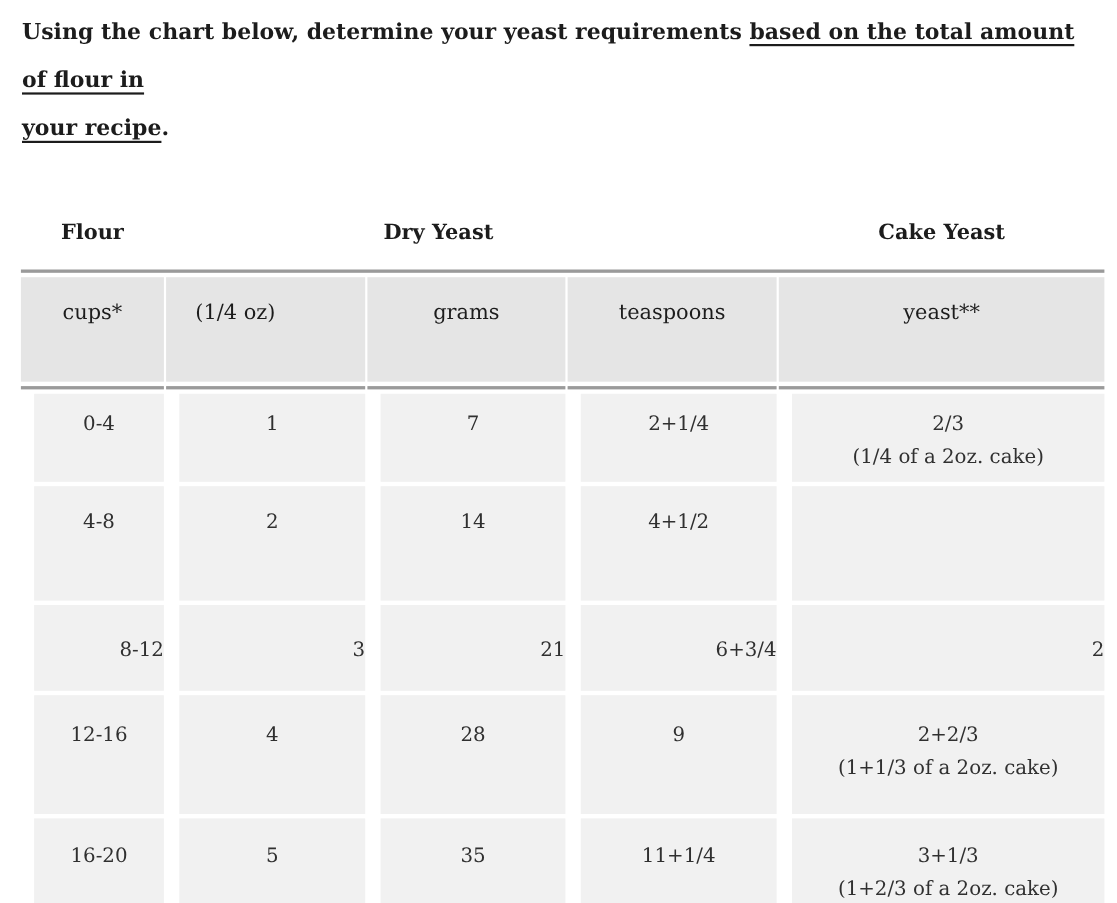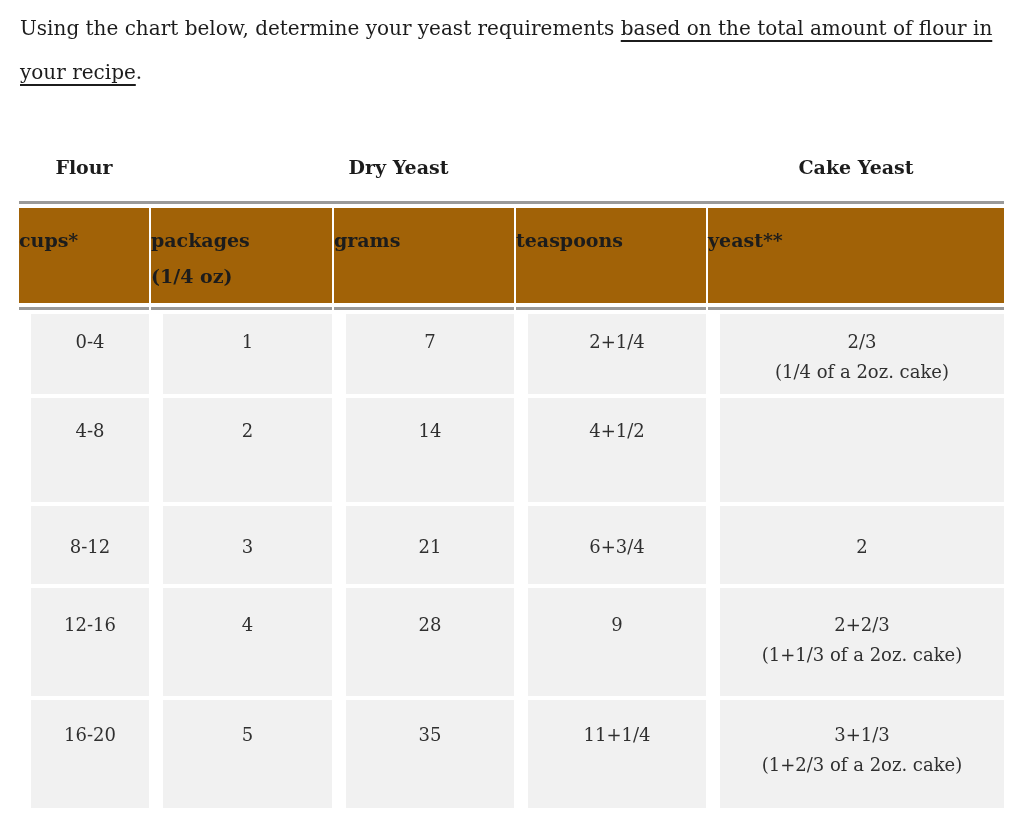--- a/index.html
+++ b/index.html
@@ -9,21 +9,21 @@
     --body-text:#303030;
   }
   *{margin:0;padding:0;box-sizing:border-box;}
   html,body{background:#ffffff;width:1015px;height:821px;overflow:hidden;}
   body{font-family:"DejaVu Serif","Liberation Serif",serif;}
 
   .heading{
     padding:6px 10px 0 20px;
     width:1005px;
     font-size:20px;
-    font-weight:400;
+    font-weight:700;
     line-height:44px;
     color:var(--heading-text);
   }
   .heading .u{
     text-decoration:underline;
     text-decoration-thickness:2px;
     text-underline-offset:5px;
   }
 
   .yeast-table{
@@ -41,39 +41,39 @@
   .hcell{
     display:flex;align-items:center;justify-content:center;
     font-size:19px;font-weight:600;background:#ffffff;
   }
   .hcell.span3{grid-column:2/5;padding-right:60px;}
 
   .rule-full{grid-column:1/-1;background:var(--divider);}
   .rule-seg{background:var(--divider);}
 
   .subcell{
-    background:#a16207;
-    text-align:left;
+    background:#e5e5e5;
+    text-align:center;
     padding-top:14px;
-    font-size:19px;font-weight:700;
+    font-size:19px;font-weight:400;
     line-height:36px;
   }
   .subcell.pkg{padding-right:55px;}
 
   .bcell{
     background:var(--stripe);
     text-align:center;
     font-size:18px;
     line-height:30px;
     color:var(--body-text);
     margin-left:12px;
   }
   .row-1 .bcell{padding-top:13px;}
   .row-2 .bcell{padding-top:18px;}
-  .row-3 .bcell{padding-top:26px;}
+  .row-3 .bcell{padding-top:26px;text-align:right;}
   .row-4 .bcell{padding-top:22px;}
   .row-5 .bcell{padding-top:20px;}
 </style>
 </head>
 <body>
 
 <p class="heading"><span>Using the chart below, determine your yeast requirements </span><span class="u">based on the total amount of flour in</span><br><span class="u">your recipe</span><span>.</span></p>
 
 <div class="yeast-table">
 
@@ -81,21 +81,20 @@
     <div class="hcell">Flour</div>
     <div class="hcell span3">Dry Yeast</div>
     <div class="hcell">Cake Yeast</div>
   </div>
 
   <div class="rule-full"></div>
 
   <div class="trow">
     <div class="subcell">cups*</div>
     <div class="subcell pkg">
-        <div>packages</div>
         <div>(1/4 oz)</div>
       </div>
     <div class="subcell">grams</div>
     <div class="subcell">teaspoons</div>
     <div class="subcell">yeast**</div>
   </div>
 
   <div class="trow">
     <div class="rule-seg"></div>
     <div class="rule-seg"></div>

